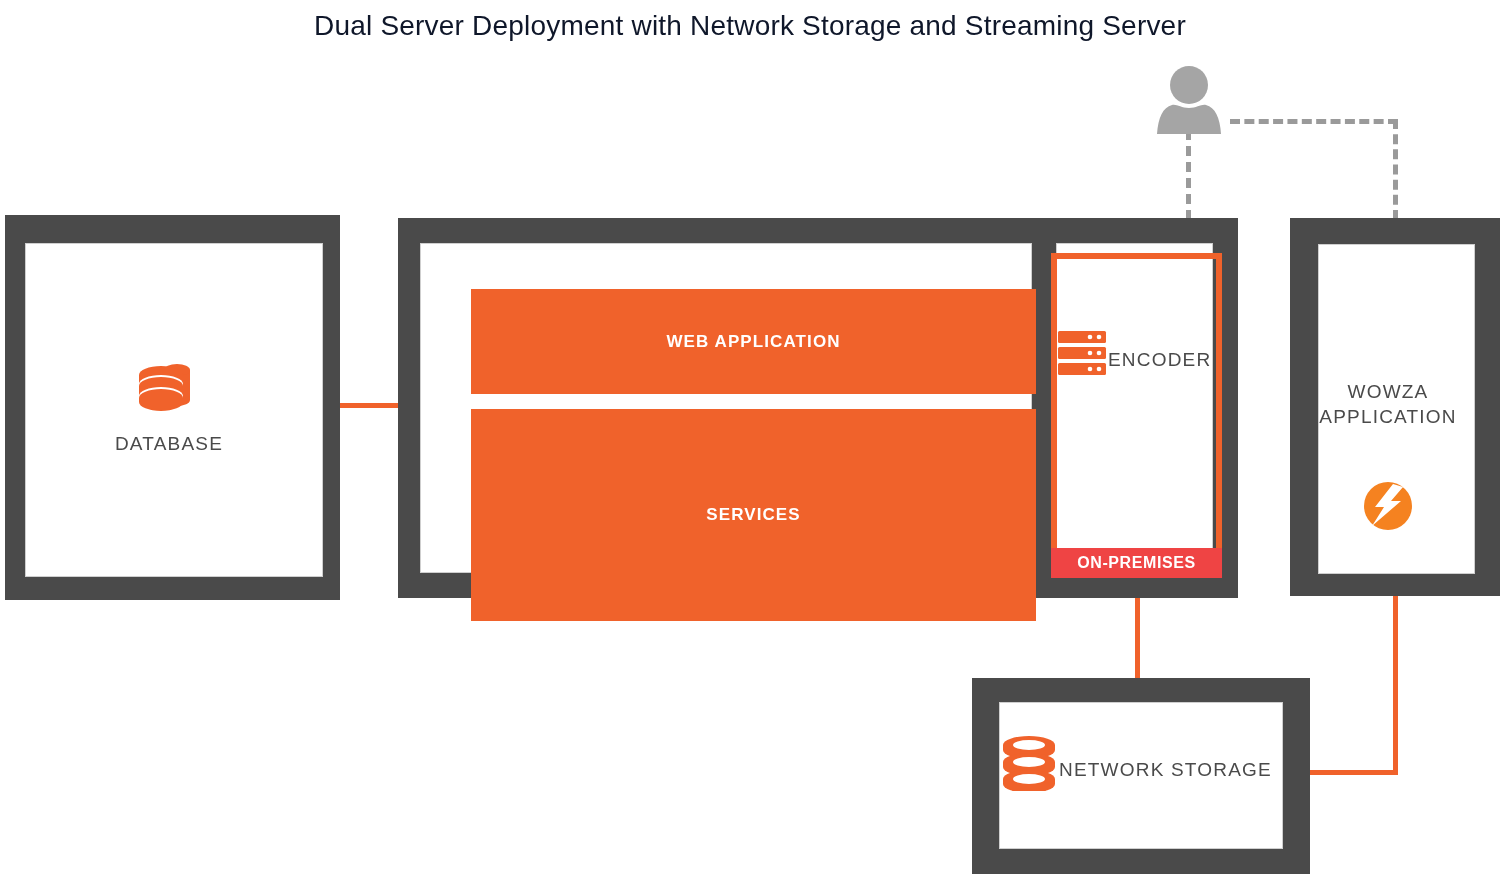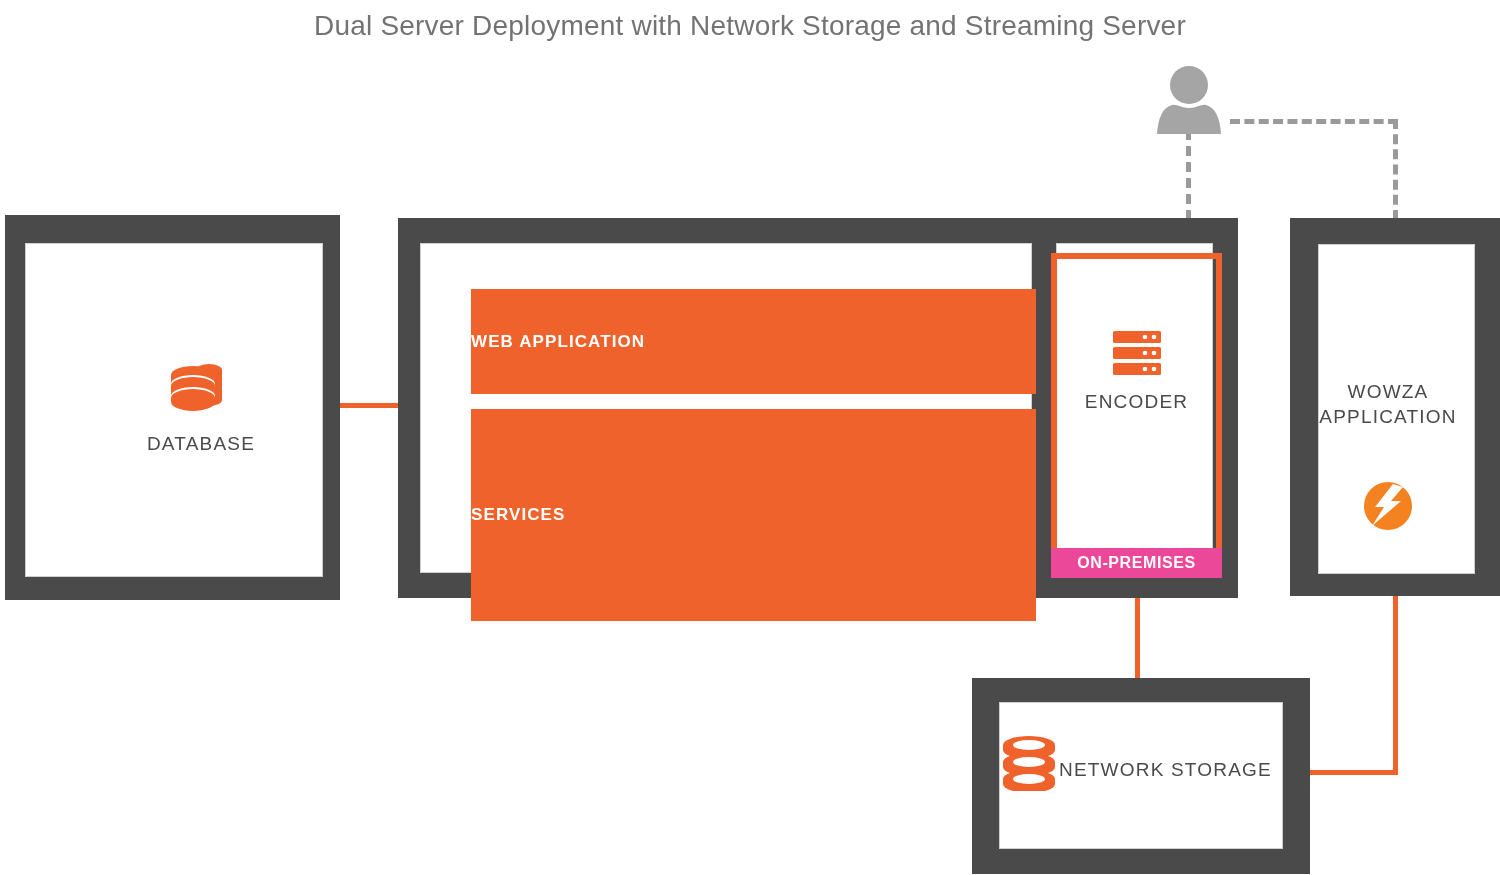--- a/index.html
+++ b/index.html
@@ -23,21 +23,21 @@
   
   .diagram-title {
     position: absolute;
     left: 0;
     top: 10px;
     width: 1500px;
     text-align: center;
     font-size: 28px;
     font-weight: 400;
     letter-spacing: 0.2px;
-    color: #737373;
+    color: #0f172a;
     white-space: nowrap;
   }
 
   
   .frame {
     position: absolute;
     background: #4a4a4a;
     box-sizing: border-box;
   }
   .frame-inner {
@@ -74,21 +74,21 @@
 
   
   #app-frame { left: 398px; top: 218px; width: 840px; height: 380px; }
   #app-inner { left: 22px; top: 25px; width: 612px; height: 330px; }
 
   .app-band {
     position: absolute;
     background: #F0622B;
     display: flex;
     align-items: center;
-    justify-content: flex-start;
+    justify-content: center;
     box-sizing: border-box;
   }
   .band-label {
     color: #ffffff;
     font-size: 17px;
     font-weight: 700;
     letter-spacing: 1.1px;
   }
   #band-webapp   { left: 50px; top: 45px;  width: 565px; height: 105px; }
   #band-services { left: 50px; top: 165px; width: 565px; height: 212px; }
@@ -104,29 +104,29 @@
   #encoder-outline {
     position: absolute;
     left: 1051px; top: 253px; width: 171px; height: 325px;
     border: 6px solid #F0622B;
     box-sizing: border-box;
     background: transparent;
   }
   #encoder-content {
     position: absolute;
     left: 1056px; top: 330px; width: 161px;
-    display: flex; flex-direction: column;
-    align-items: center; justify-content: center;
+    display: flex; flex-direction: row;
+    align-items: center; 
   }
   .encoder-icon { width: 52px; height: 46px; margin-bottom: 14px; }
 
   #onprem-banner {
     position: absolute;
     left: 1051px; top: 548px; width: 171px; height: 30px;
-    background: #ec4899;
+    background: #ef4444;
     display: flex; align-items: center; justify-content: center;
     box-sizing: border-box;
   }
   #onprem-banner .band-label { font-size: 16px; letter-spacing: 0.6px; }
 
   
   #wowza-frame { left: 1290px; top: 218px; width: 215px; height: 378px; }
   #wowza-inner { left: 28px; top: 26px; width: 157px; height: 330px; }
   #wowza-content {
     position: absolute;
@@ -199,21 +199,21 @@
   </svg>
 
   <div class="connector" id="conn-db-app"></div>
   <div class="connector" id="conn-enc-ns"></div>
   <div class="connector" id="conn-wowza-v"></div>
   <div class="connector" id="conn-wowza-h"></div>
 
   <div class="frame" id="db-frame">
     <div class="frame-inner" id="db-inner"></div>
   </div>
-  <div class="node-content" style="left:25px; top:360px; width:288px;padding-left:32px;">
+  <div class="node-content" style="left:25px; top:360px; width:288px;">
     <svg class="db-icon" viewBox="0 0 62 56">
 
       <path d="M26 10 h26 v30 a13 6 0 0 1 -26 0 z" fill="#F0622B"></path>
       <ellipse cx="39" cy="10" rx="13" ry="6" fill="#F0622B"></ellipse>
 
       <ellipse cx="23" cy="15" rx="22" ry="9" fill="#F0622B"></ellipse>
       <path d="M1 15 v9 a22 9 0 0 0 44 0 v-9 z" fill="#F0622B"></path>
       <ellipse cx="23" cy="24" rx="22" ry="9" fill="#FFFFFF"></ellipse>
       <ellipse cx="23" cy="26" rx="22" ry="9" fill="#F0622B"></ellipse>
       <path d="M1 26 v10 a22 9 0 0 0 44 0 v-10 z" fill="#F0622B"></path>

